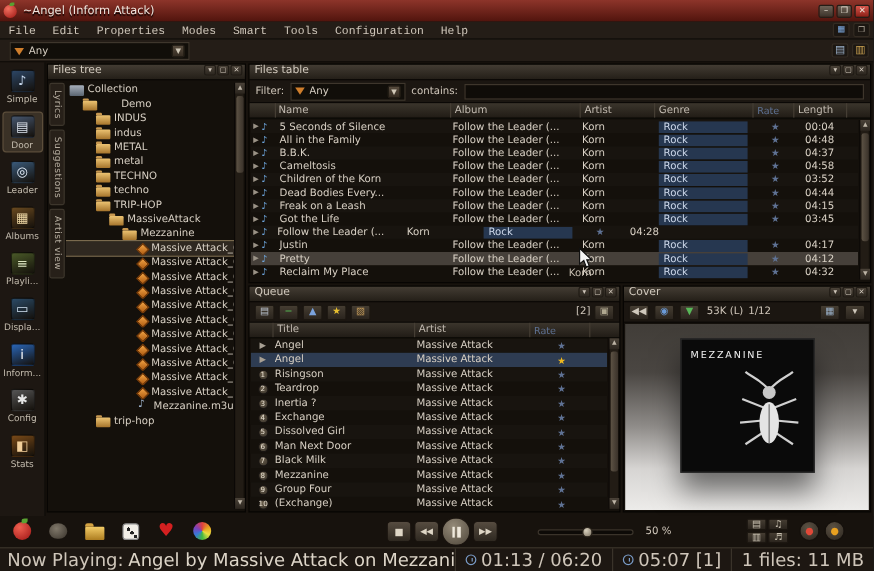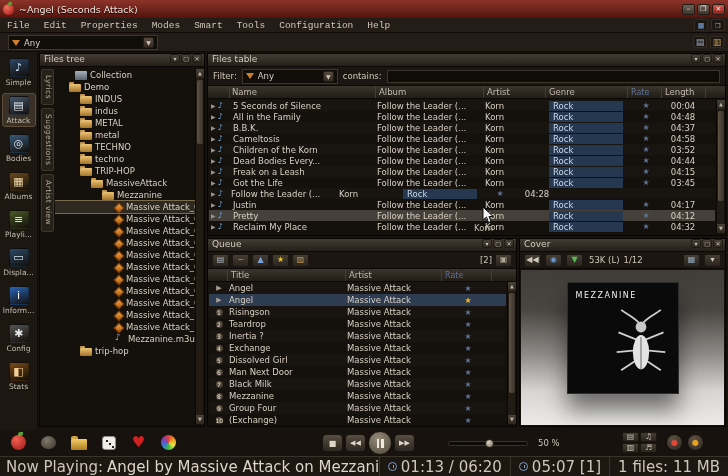--- a/index.html
+++ b/index.html
@@ -149,21 +149,21 @@
   #cursor{position:absolute;left:482px;top:206px;z-index:60;}
   #drag-tip{position:absolute;left:474px;top:223px;z-index:59;font-size:8.5px;color:#c6bdb0;}
 </style>
 </head>
 <body>
 
 <div id="win">
 
   <div id="titlebar">
     <span class="appicon"></span>
-    <span id="title-text">~Angel (Seconds Attack)</span>
+    <span id="title-text">~Angel (Inform Attack)</span>
     <span class="winbtn">–</span>
     <span class="winbtn">❐</span>
     <span class="winbtn close">✕</span>
   </div>
 
   <div id="menubar">
     <span style="display:flex;height:100%;">
         <span class="menu-item">File</span>
         <span class="menu-item">Edit</span>
         <span class="menu-item">Properties</span>
@@ -198,25 +198,25 @@
     </div>
   </div>
 
   <div id="dock">
       <div class="persp">
         <div class="picon" style="color: rgb(207, 224, 245); background: linear-gradient(160deg, rgb(44, 70, 102), rgb(20, 16, 11));">♪</div>
         <span class="plabel">Simple</span>
       </div>
       <div class="persp sel">
         <div class="picon" style="color: rgb(221, 227, 236); background: linear-gradient(160deg, rgb(70, 86, 110), rgb(20, 16, 11));">▤</div>
-        <span class="plabel">Attack</span>
+        <span class="plabel">Door</span>
       </div>
       <div class="persp">
         <div class="picon" style="color: rgb(226, 236, 248); background: linear-gradient(160deg, rgb(58, 90, 122), rgb(20, 16, 11));">◎</div>
-        <span class="plabel">Bodies</span>
+        <span class="plabel">Leader</span>
       </div>
       <div class="persp">
         <div class="picon" style="color: rgb(239, 217, 166); background: linear-gradient(160deg, rgb(106, 74, 32), rgb(20, 16, 11));">▦</div>
         <span class="plabel">Albums</span>
       </div>
       <div class="persp">
         <div class="picon" style="color: rgb(221, 230, 194); background: linear-gradient(160deg, rgb(74, 90, 40), rgb(20, 16, 11));">≡</div>
         <span class="plabel">Playli...</span>
       </div>
       <div class="persp">
@@ -245,25 +245,25 @@
         <span class="pbtn">▢</span>
         <span class="pbtn">✕</span>
       </span>
     </div>
     <div id="side-tabs">
         <span class="vtab">Lyrics</span>
         <span class="vtab">Suggestions</span>
         <span class="vtab">Artist view</span>
       </div>
     <div id="tree-body">
-        <div class="tree-row" style="padding-left: 20px;">
+        <div class="tree-row" style="padding-left: 3px;">
           <span class="ti ti-collection"></span>
           <span class="tl">Collection</span>
         </div>
-        <div class="tree-row" style="padding-left: 14px;">
+        <div class="tree-row" style="padding-left: 14px; gap: 17px;">
           <span class="ti ti-folder"></span>
           <span class="tl">Demo</span>
         </div>
         <div class="tree-row" style="padding-left: 25px;">
           <span class="ti ti-folder"></span>
           <span class="tl">INDUS</span>
         </div>
         <div class="tree-row" style="padding-left: 25px;">
           <span class="ti ti-folder"></span>
           <span class="tl">indus</span>

